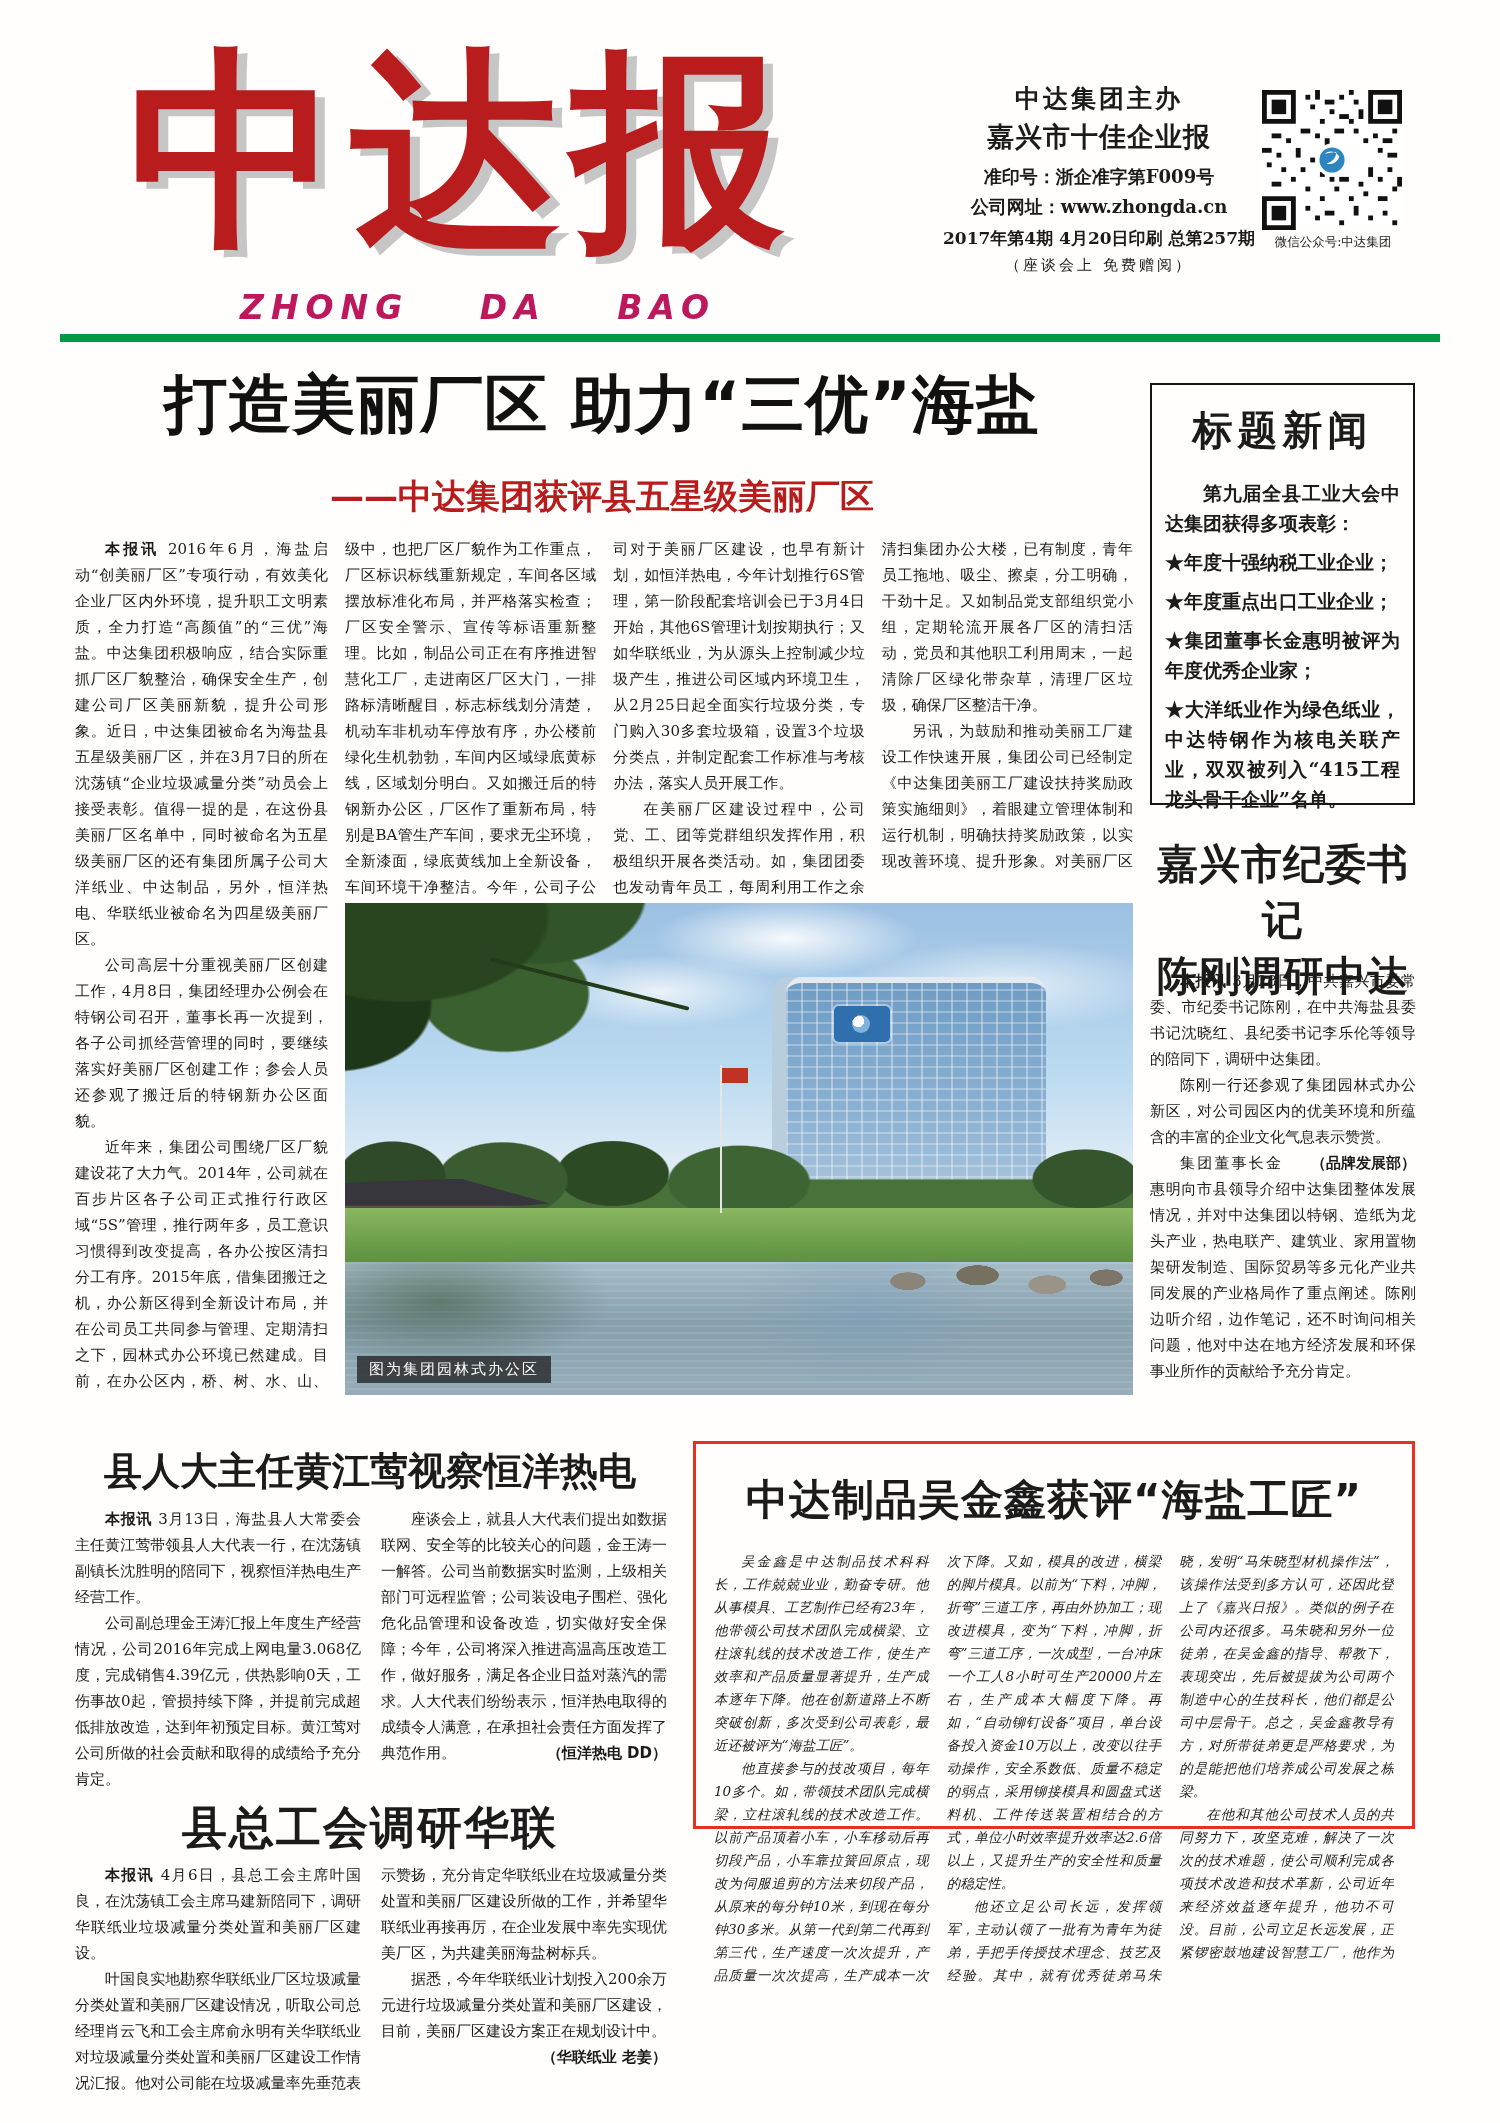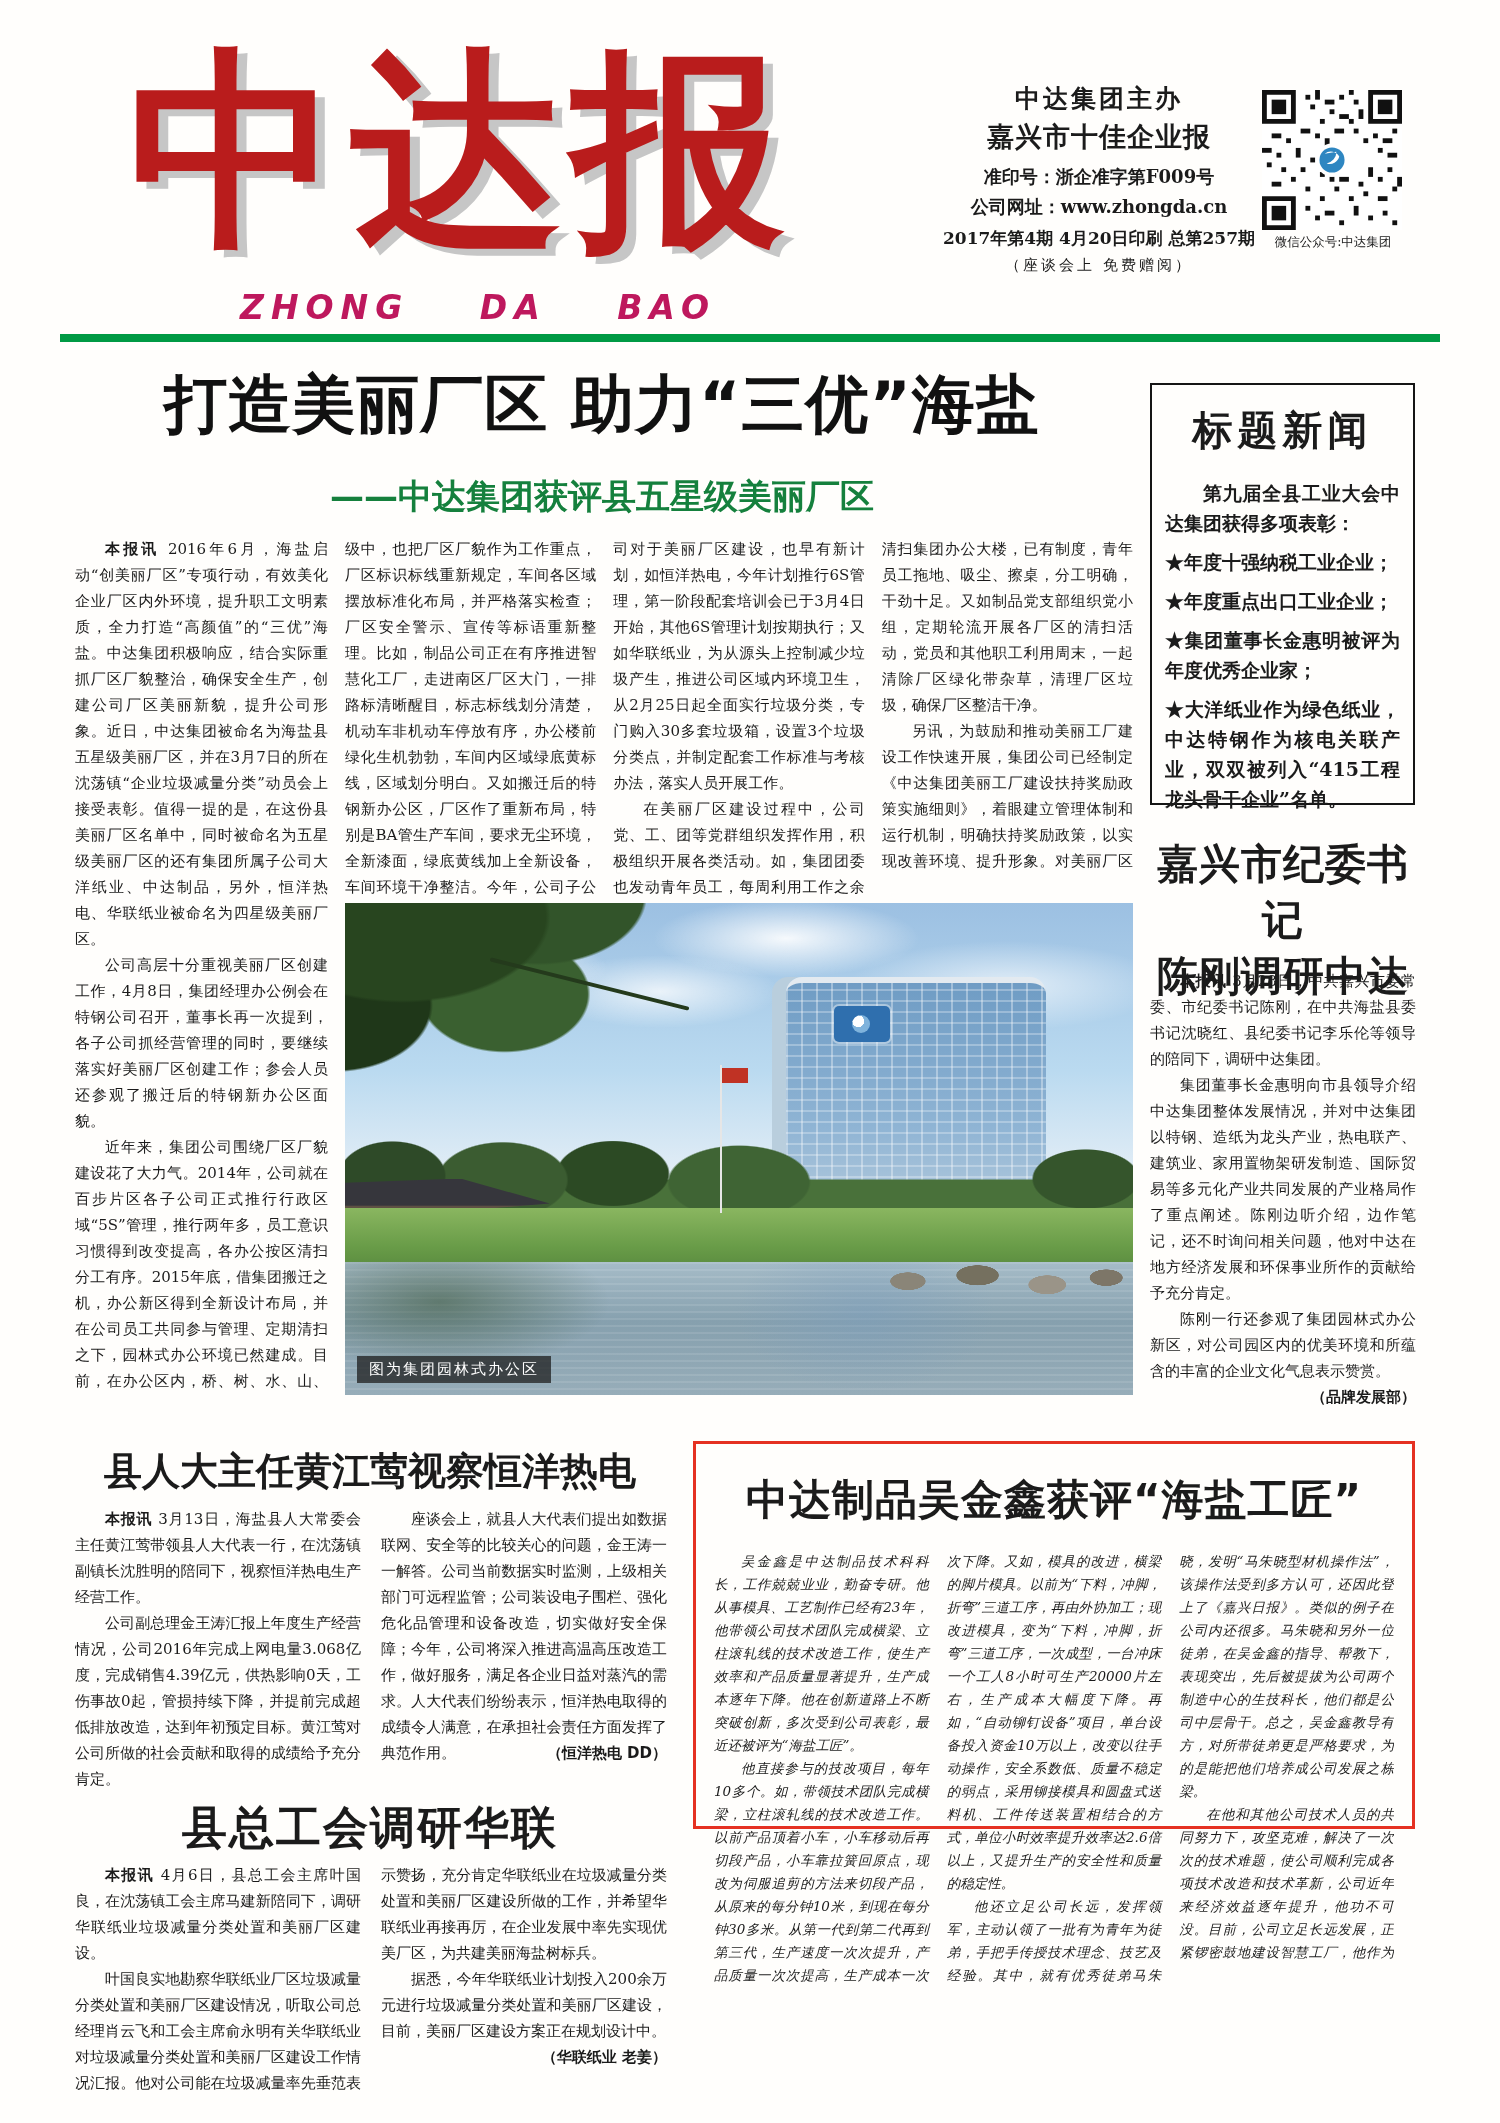--- a/index.html
+++ b/index.html
@@ -30,21 +30,21 @@
   .info-l6{font-size:15px;margin-top:6px;letter-spacing:3px;}
   .qr{position:absolute;left:1262px;top:90px;width:140px;height:140px;}
   .qr-caption{position:absolute;left:1248px;top:234px;width:170px;text-align:center;
     font-size:12.5px;letter-spacing:0;}
   .green-rule{position:absolute;left:60px;top:334px;width:1380px;height:8px;background:#009a44;}
 
   
   .lead-headline{position:absolute;left:68px;top:362px;width:1068px;margin:0;
     font-size:63px;font-weight:900;text-align:center;letter-spacing:1px;color:#111;}
   .lead-subhead{position:absolute;left:68px;top:474px;width:1068px;margin:0;
-    font-size:34px;font-weight:800;text-align:center;color:#15803d;}
+    font-size:34px;font-weight:800;text-align:center;color:#b91c1c;}
   .lead-col1{position:absolute;left:75px;top:536px;width:253px;height:862px;overflow:hidden;}
   .lead-cols{position:absolute;left:345px;top:536px;width:788px;height:368px;overflow:hidden;
     column-count:3;column-gap:17px;column-fill:auto;}
 
   
   .photo{position:absolute;left:345px;top:903px;width:788px;height:492px;overflow:hidden;
     background:linear-gradient(180deg,#9cc0e2 0%,#badaf0 34%,#e4eef6 56%,#d5e2ea 62%,#c9d8e0 100%);}
   .photo>div{position:absolute;}
   .ph-clouds{left:0;top:0;width:100%;height:60%;
     background:radial-gradient(150px 44px at 20% 22%,rgba(255,255,255,.95),rgba(255,255,255,0) 70%),
@@ -261,22 +261,22 @@
       <p class="sb-item">★大洋纸业作为绿色纸业，中达特钢作为核电关联产业，双双被列入“415工程龙头骨干企业”名单。</p>
     </div>
   </div>
 
   <h2 class="visit-title hei">
     <span>嘉兴市纪委书记</span><br>
     <span>陈刚调研中达</span>
   </h2>
   <div class="visit-body body-text">
     <p class="ind"><b class="lede">本报讯 </b><span>3月28日，中共嘉兴市委常委、市纪委书记陈刚，在中共海盐县委书记沈晓红、县纪委书记李乐伦等领导的陪同下，调研中达集团。</span></p>
+    <p class="ind"><span>陈刚一行还参观了集团园林式办公新区，对公司园区内的优美环境和所蕴含的丰富的企业文化气息表示赞赏。</span><span class="sign">（品牌发展部）</span></p>
     <p class="ind">集团董事长金惠明向市县领导介绍中达集团整体发展情况，并对中达集团以特钢、造纸为龙头产业，热电联产、建筑业、家用置物架研发制造、国际贸易等多元化产业共同发展的产业格局作了重点阐述。陈刚边听介绍，边作笔记，还不时询问相关问题，他对中达在地方经济发展和环保事业所作的贡献给予充分肯定。</p>
-    <p class="ind"><span>陈刚一行还参观了集团园林式办公新区，对公司园区内的优美环境和所蕴含的丰富的企业文化气息表示赞赏。</span><span class="sign">（品牌发展部）</span></p>
   </div>
 
   <h2 class="renda-title hei">县人大主任黄江莺视察恒洋热电</h2>
   <div class="renda-body body-text">
     <p class="ind"><b class="lede">本报讯 </b><span>3月13日，海盐县人大常委会主任黄江莺带领县人大代表一行，在沈荡镇副镇长沈胜明的陪同下，视察恒洋热电生产经营工作。</span></p>
     <p class="ind">公司副总理金王涛汇报上年度生产经营情况，公司2016年完成上网电量3.068亿度，完成销售4.39亿元，供热影响0天，工伤事故0起，管损持续下降，并提前完成超低排放改造，达到年初预定目标。黄江莺对公司所做的社会贡献和取得的成绩给予充分肯定。</p>
     <p class="ind"><span>座谈会上，就县人大代表们提出如数据联网、安全等的比较关心的问题，金王涛一一解答。公司当前数据实时监测，上级相关部门可远程监管；公司装设电子围栏、强化危化品管理和设备改造，切实做好安全保障；今年，公司将深入推进高温高压改造工作，做好服务，满足各企业日益对蒸汽的需求。人大代表们纷纷表示，恒洋热电取得的成绩令人满意，在承担社会责任方面发挥了典范作用。</span><span class="sign">（恒洋热电 DD）</span></p>
   </div>
 
   <h2 class="union-title hei">县总工会调研华联</h2>

